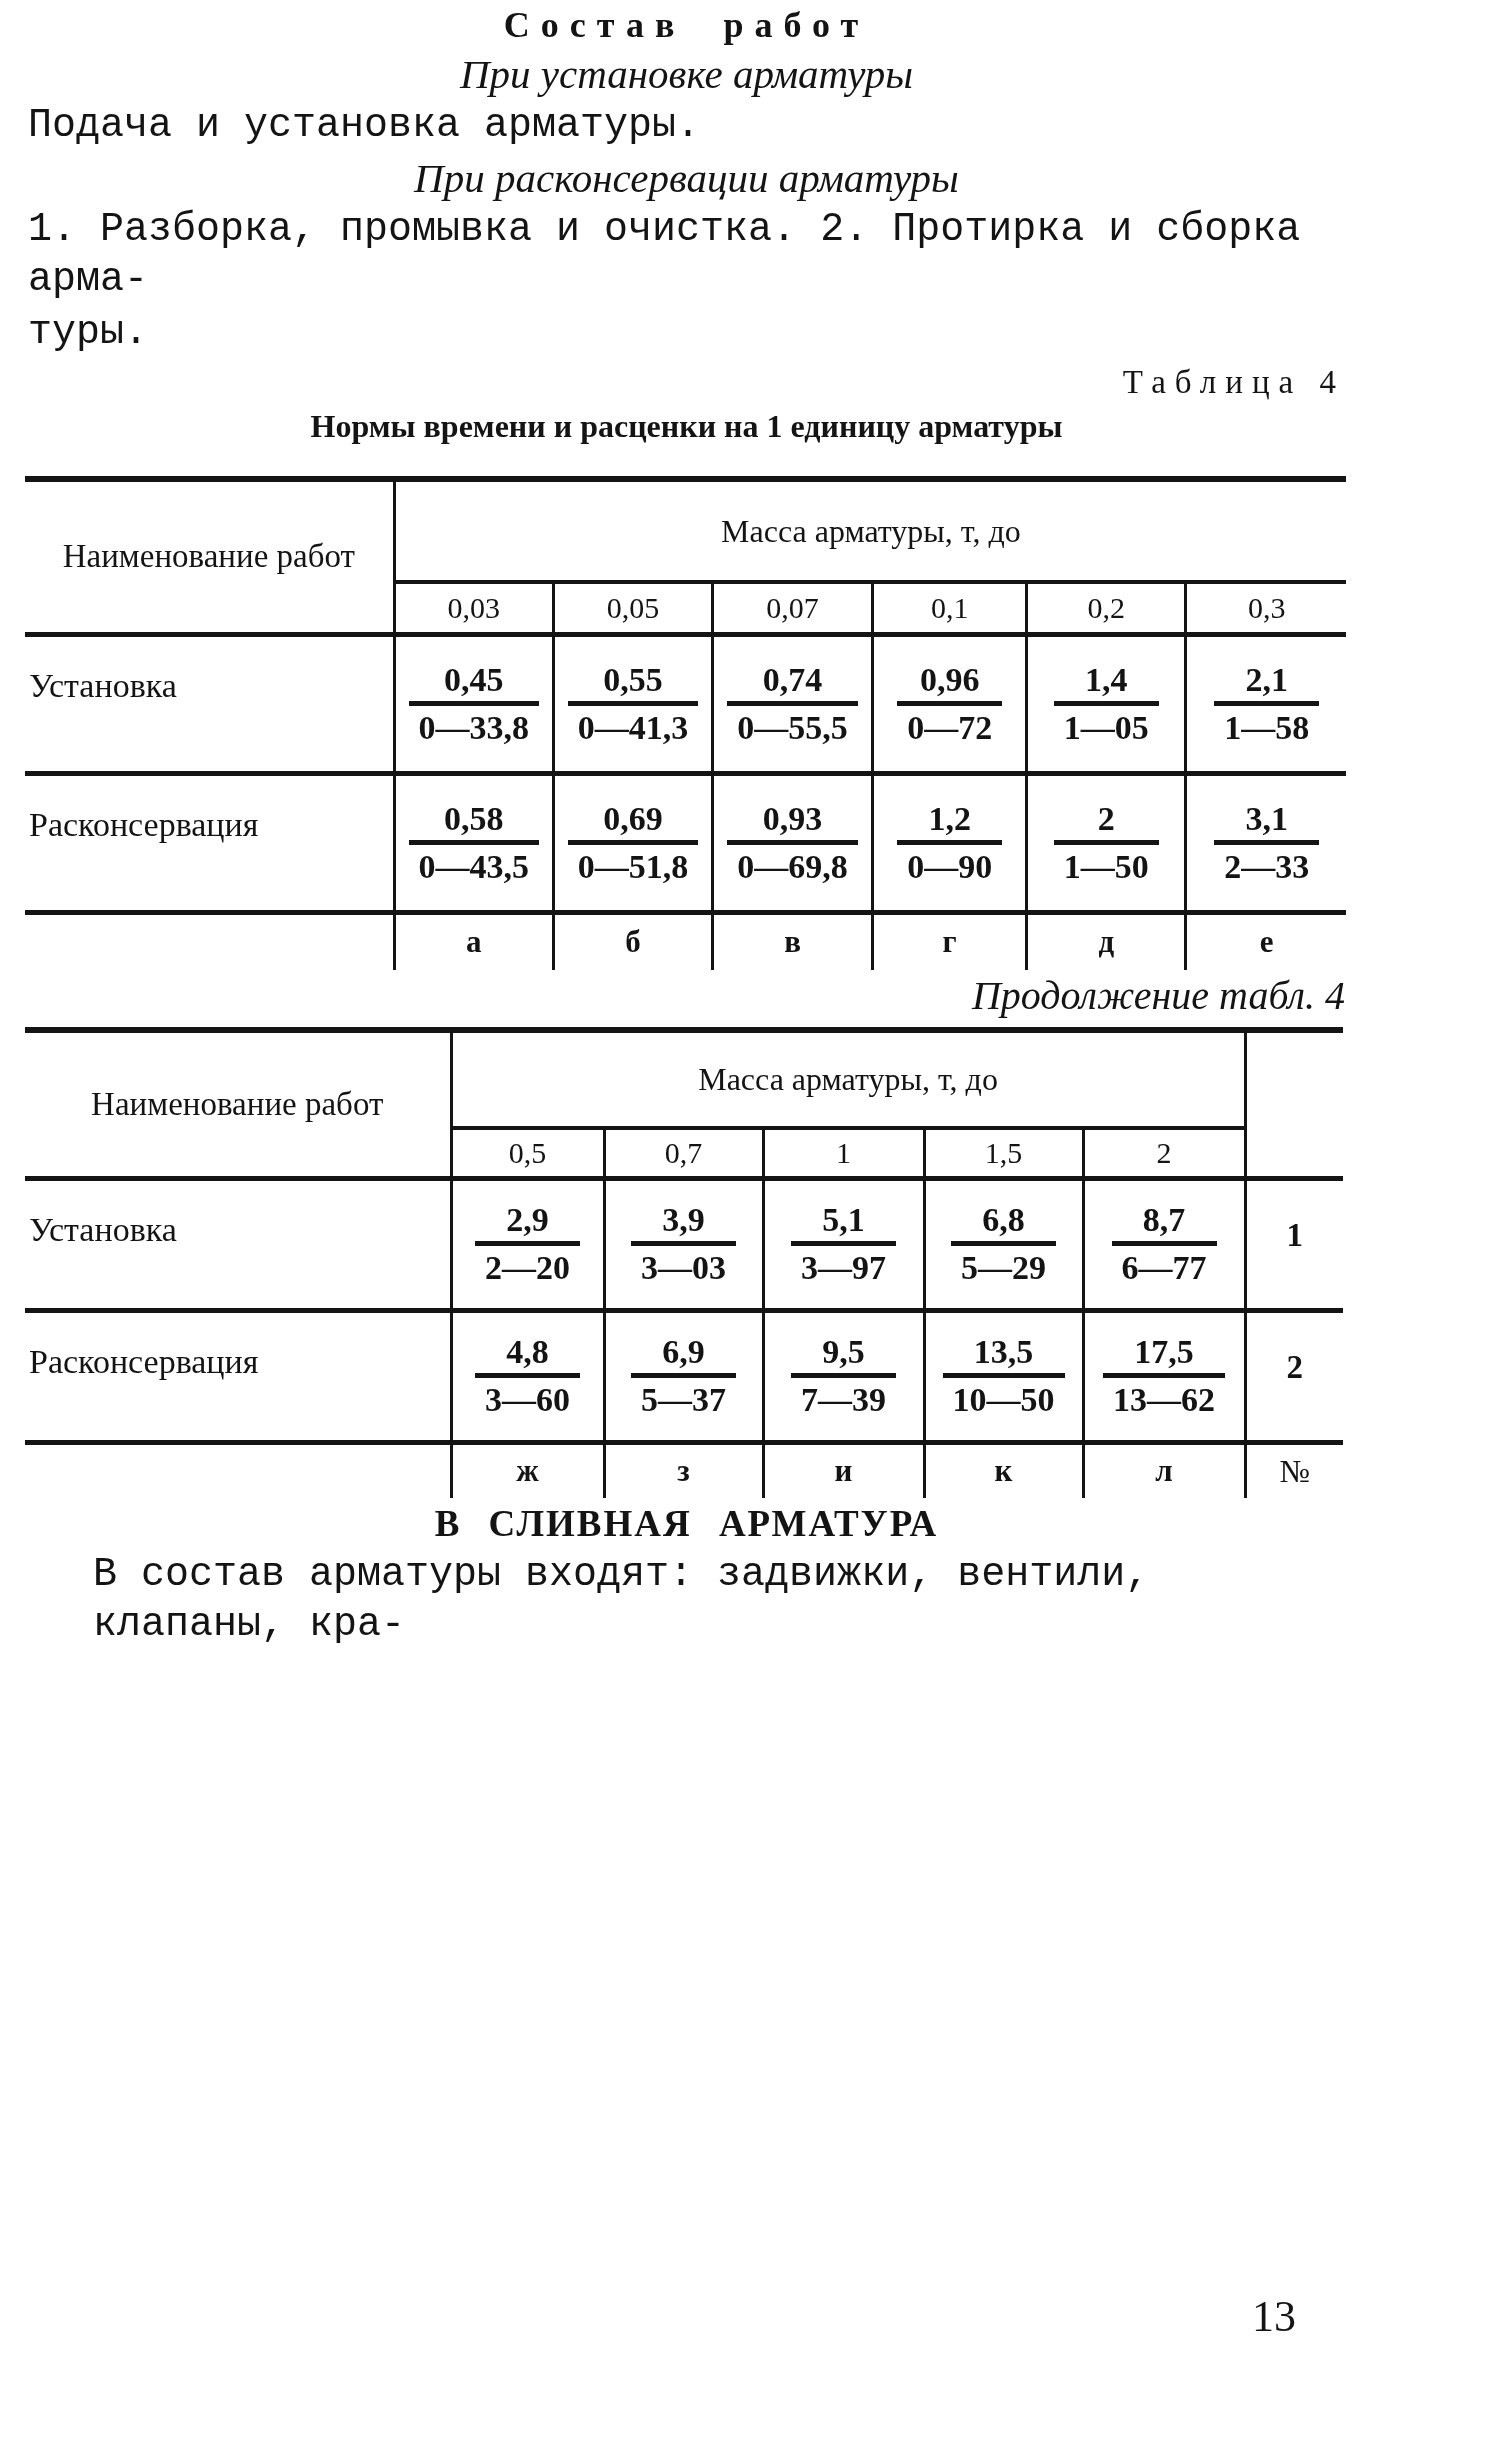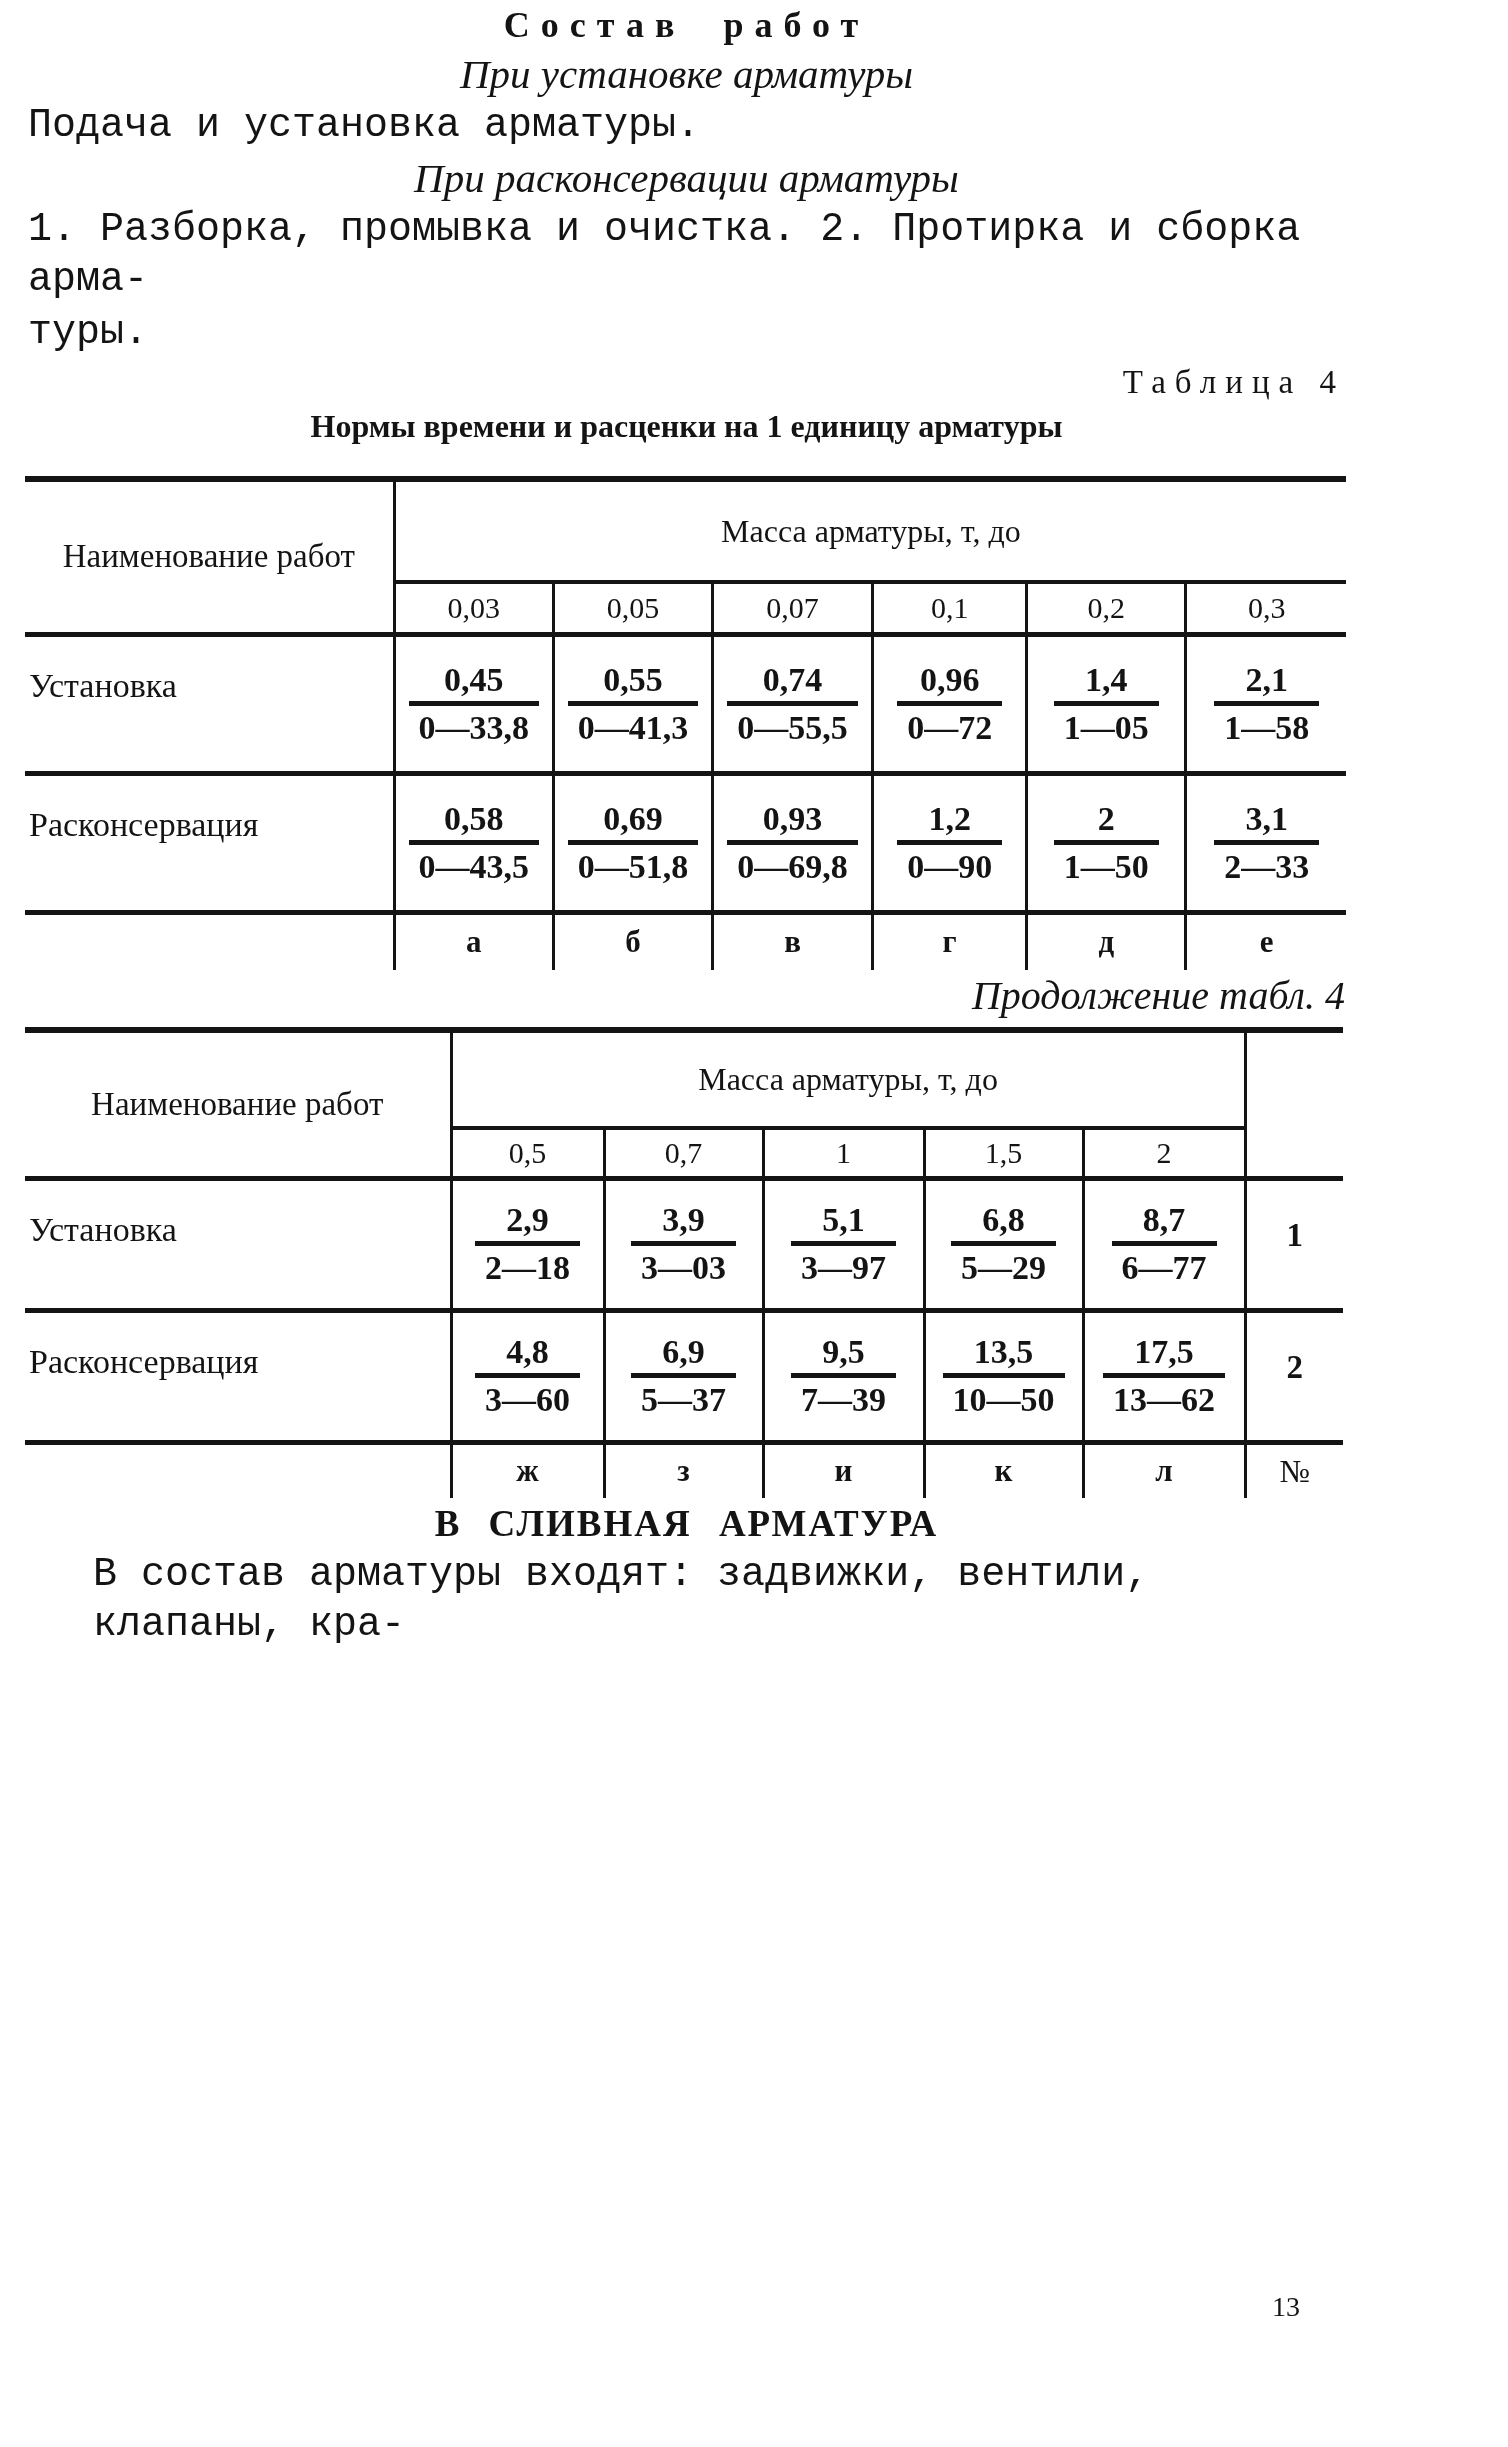--- a/index.html
+++ b/index.html
@@ -54,21 +54,21 @@
   .frac{display:inline-flex;flex-direction:column;align-items:center;vertical-align:middle;}
   .frac .num{font-size:34px;font-weight:700;line-height:38px;}
   .frac .bar{align-self:stretch;height:5px;background:#141414;margin:2px -10px 3px;}
   .frac .den{font-size:34px;font-weight:700;line-height:38px;}
 
   .h-section{margin-top:119px;text-align:center;font-size:37px;line-height:46px;
     font-weight:700;letter-spacing:2px;word-spacing:16px;}
   .p3a{margin-top:40px;}
   .p4{margin-top:4px;}
   sup{font-size:25px;line-height:0;vertical-align:super;}
-  .pagenum{position:absolute;left:1252px;top:2291px;font-size:28px;margin-left:20px;}
+  .pagenum{position:absolute;left:1252px;top:2291px;font-size:44px;}
 </style>
 </head>
 <body>
 
 <div class="content">
 
   <h1 class="h-main">Состав работ</h1>
 
   <h2 class="h-italic sub1">При установке арматуры</h2>
   <p class="body-line indent p1">Подача и установка арматуры.</p>
@@ -204,21 +204,21 @@
       <td class="br bb subhead">0,7</td>
       <td class="br bb subhead">1</td>
       <td class="br bb subhead">1,5</td>
       <td class="bb subhead">2</td>
     </tr>
     <tr class="r-data2">
       <td class="br bb cell-label rowlabel-cell">Установка</td>
       <td class="br bb"><div class="frac">
               <span class="num">2,9</span>
               <span class="bar"></span>
-              <span class="den">2—18</span>
+              <span class="den">2—20</span>
             </div></td>
       <td class="br bb"><div class="frac">
               <span class="num">3,9</span>
               <span class="bar"></span>
               <span class="den">3—03</span>
             </div></td>
       <td class="br bb"><div class="frac">
               <span class="num">5,1</span>
               <span class="bar"></span>
               <span class="den">3—97</span>

